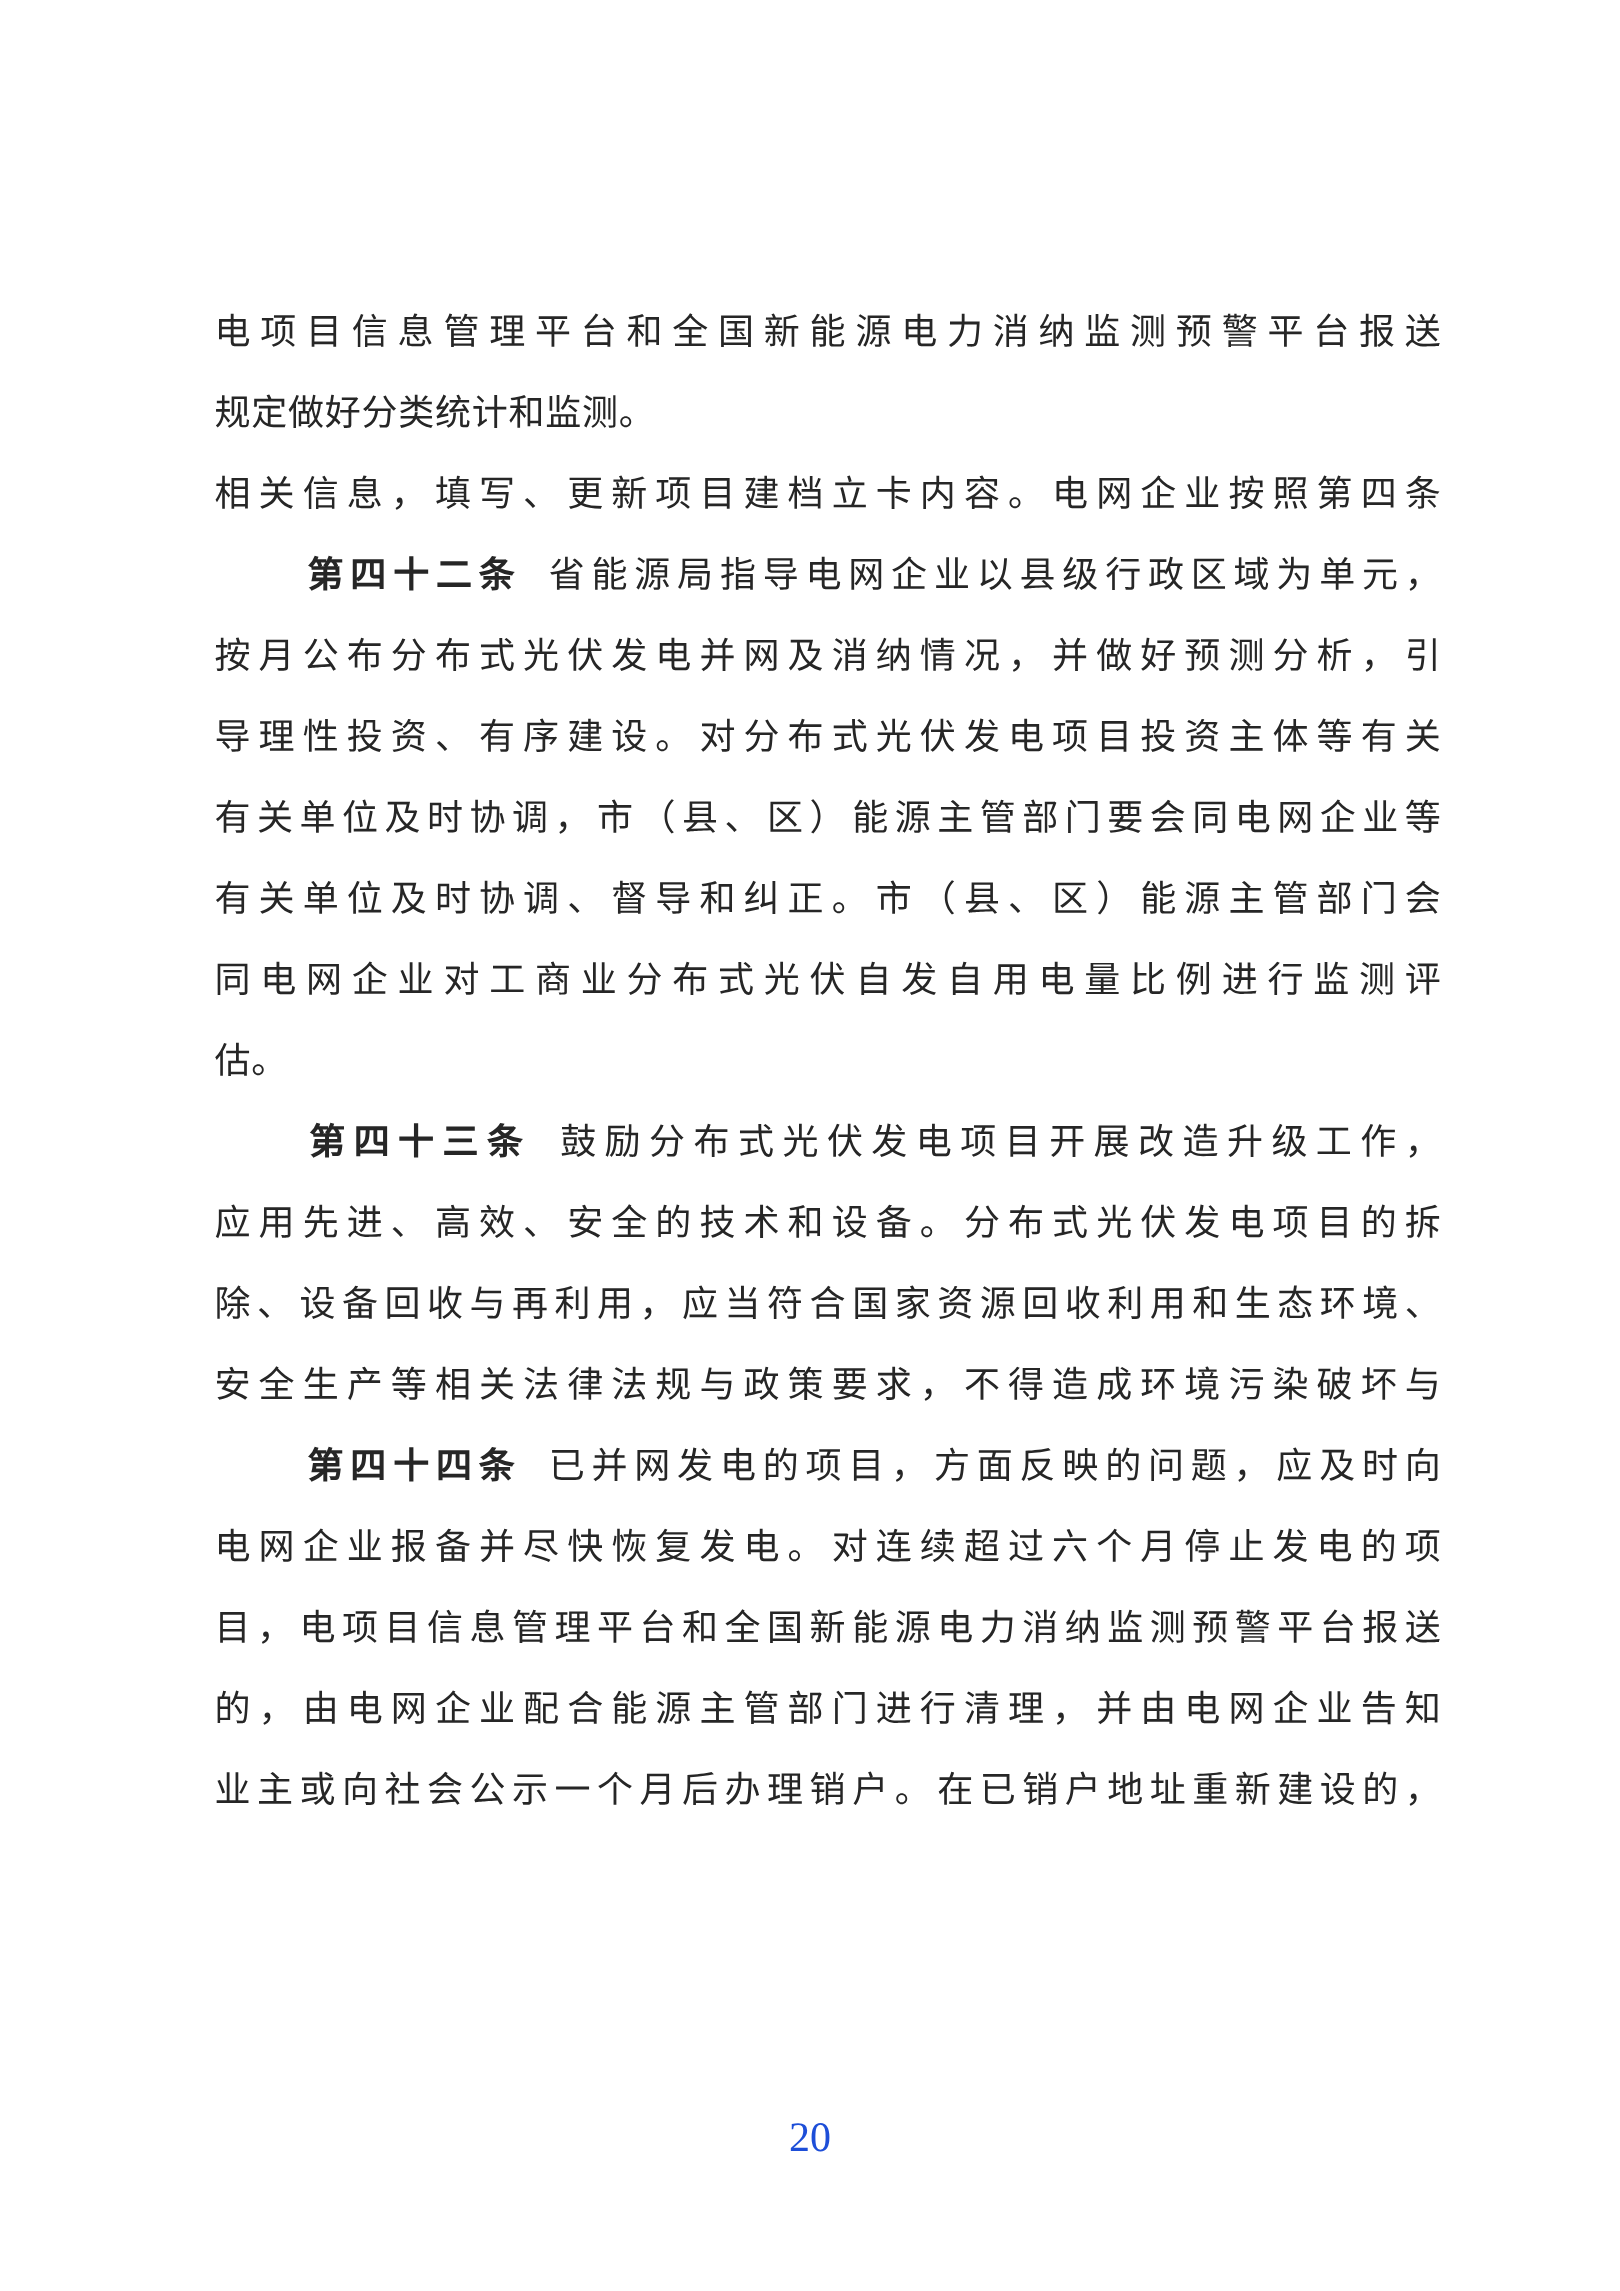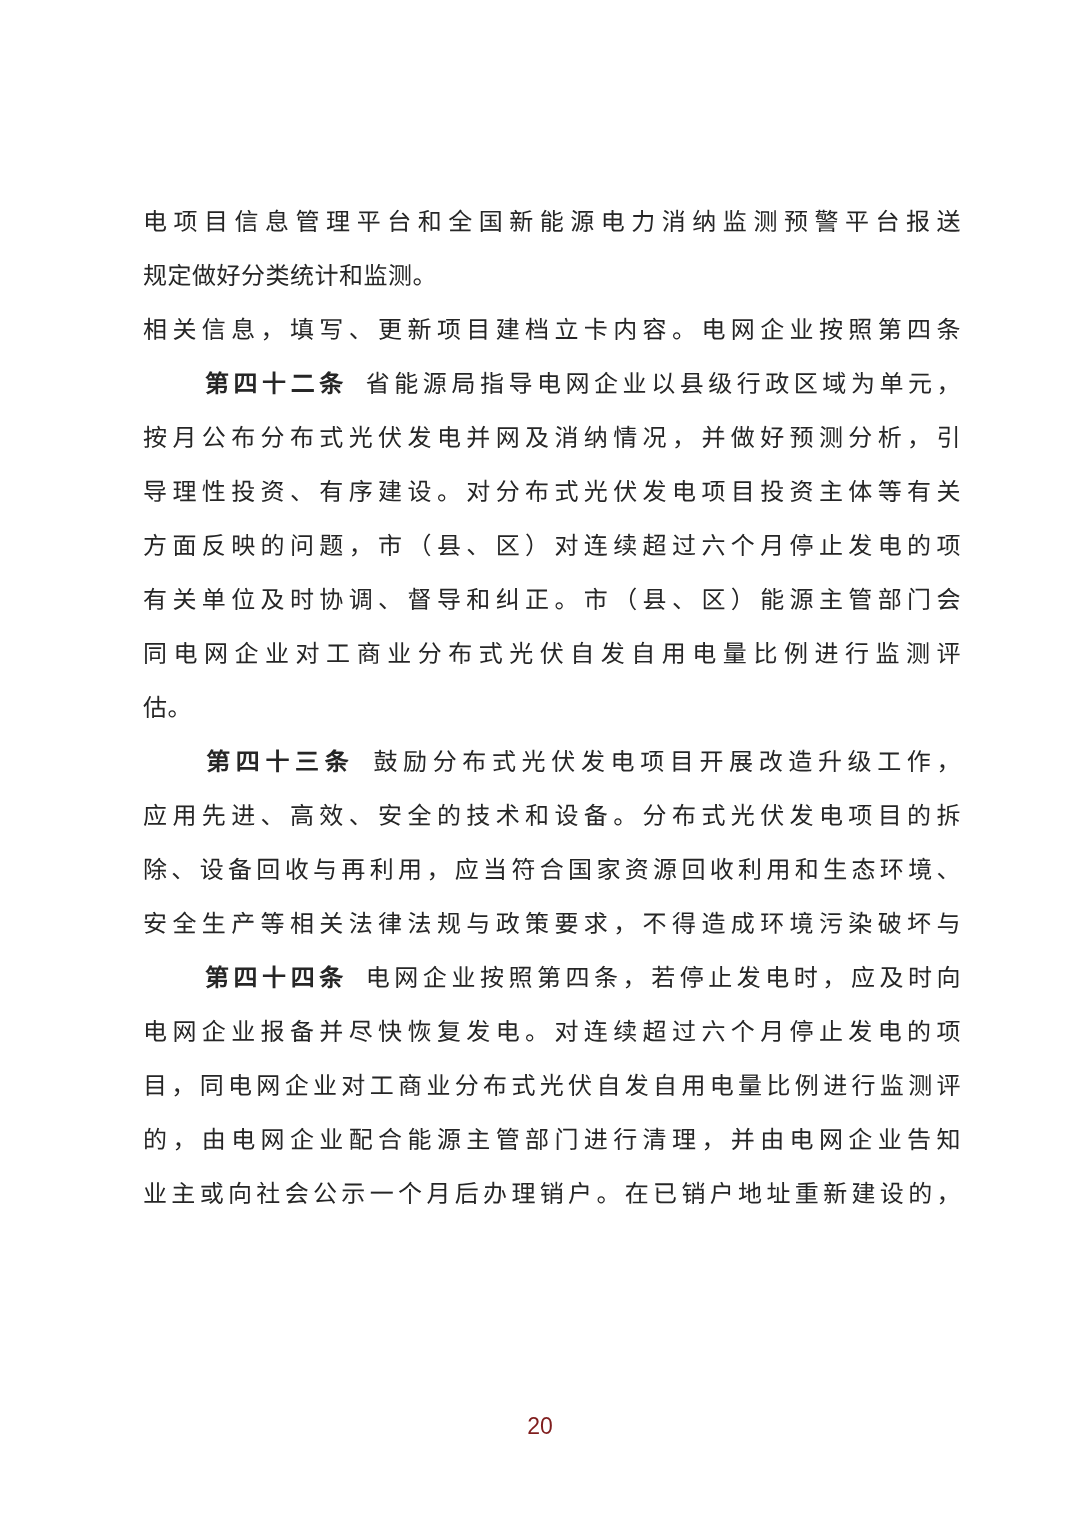--- a/index.html
+++ b/index.html
@@ -51,45 +51,45 @@
   .head {
     font-weight: bold;
     font-family: "Liberation Sans", "DejaVu Sans", sans-serif;
   }
   .page-number {
     position: absolute;
     left: 0;
     right: 0;
     top: 1412px;
     text-align: center;
-    font-size: 23px;
+    font-size: 28px;
     line-height: 28px;
-    color: #7f1d1d;
-    font-family: Liberation Sans, sans-serif;
+    color: #1d4ed8;
+    font-family: Liberation Serif, serif;
   }
 </style>
 </head>
 <body>
 
 <div class="sheet">
   <div class="content">
       <div class="line fill"><span>电项目信息管理平台和全国新能源电力消纳监测预警平台报送</span></div>
       <div class="line end"><span>规定做好分类统计和监测。</span></div>
       <div class="line fill"><span>相关信息，填写、更新项目建档立卡内容。电网企业按照第四条</span></div>
       <div class="line fill"><span class="indent"></span><span class="head">第四十二条</span><span class="gap"></span><span>省能源局指导电网企业以县级行政区域为单元，</span></div>
       <div class="line fill"><span>按月公布分布式光伏发电并网及消纳情况，并做好预测分析，引</span></div>
       <div class="line fill"><span>导理性投资、有序建设。对分布式光伏发电项目投资主体等有关</span></div>
-      <div class="line fill"><span>方面反映的问题，市（县、区）对连续超过六个月停止发电的项</span></div>
+      <div class="line fill"><span>有关单位及时协调，市（县、区）能源主管部门要会同电网企业等</span></div>
       <div class="line fill"><span>有关单位及时协调、督导和纠正。市（县、区）能源主管部门会</span></div>
       <div class="line fill"><span>同电网企业对工商业分布式光伏自发自用电量比例进行监测评</span></div>
       <div class="line end"><span>估。</span></div>
       <div class="line fill"><span class="indent"></span><span class="head">第四十三条</span><span class="gap"></span><span>鼓励分布式光伏发电项目开展改造升级工作，</span></div>
       <div class="line fill"><span>应用先进、高效、安全的技术和设备。分布式光伏发电项目的拆</span></div>
       <div class="line fill"><span>除、设备回收与再利用，应当符合国家资源回收利用和生态环境、</span></div>
       <div class="line fill"><span>安全生产等相关法律法规与政策要求，不得造成环境污染破坏与</span></div>
-      <div class="line fill"><span class="indent"></span><span class="head">第四十四条</span><span class="gap"></span><span>电网企业按照第四条，若停止发电时，应及时向</span></div>
+      <div class="line fill"><span class="indent"></span><span class="head">第四十四条</span><span class="gap"></span><span>已并网发电的项目，方面反映的问题，应及时向</span></div>
       <div class="line fill"><span>电网企业报备并尽快恢复发电。对连续超过六个月停止发电的项</span></div>
-      <div class="line fill"><span>目，同电网企业对工商业分布式光伏自发自用电量比例进行监测评</span></div>
+      <div class="line fill"><span>目，电项目信息管理平台和全国新能源电力消纳监测预警平台报送</span></div>
       <div class="line fill"><span>的，由电网企业配合能源主管部门进行清理，并由电网企业告知</span></div>
       <div class="line fill"><span>业主或向社会公示一个月后办理销户。在已销户地址重新建设的，</span></div>
     </div>
   <div class="page-number">20</div>
 </div>
 
 </body></html>

